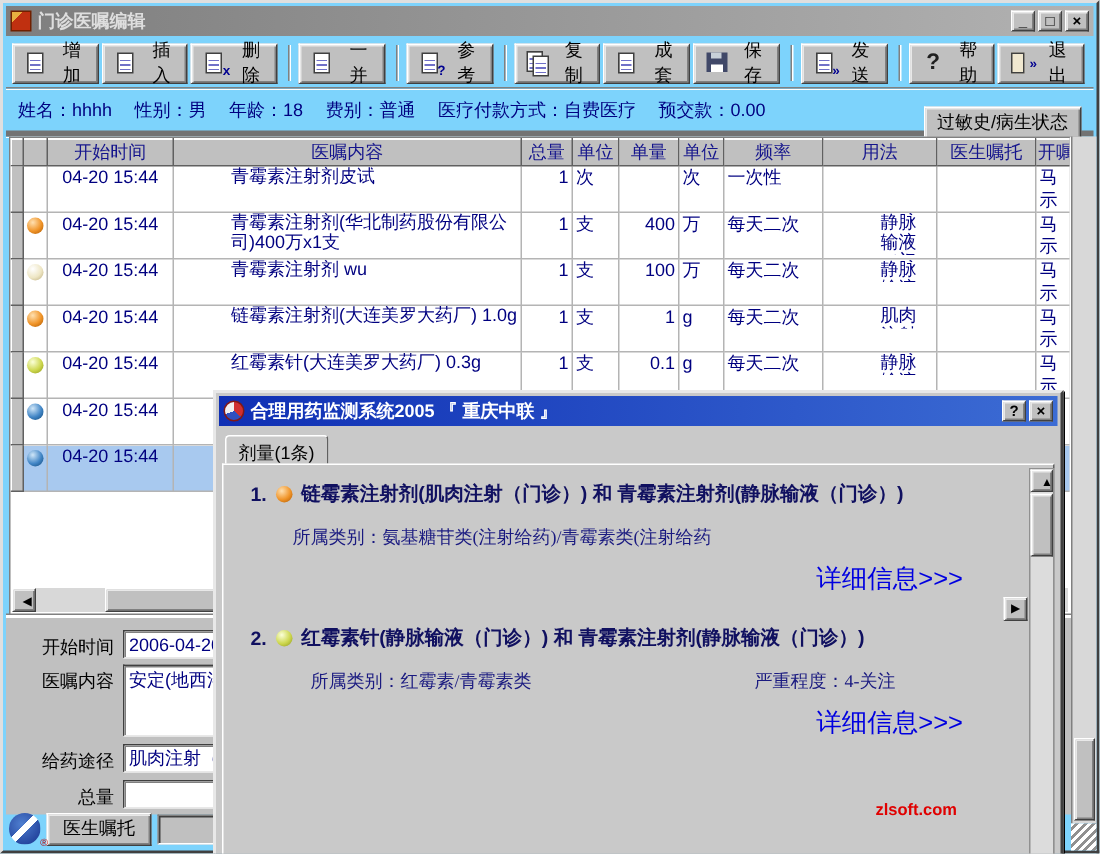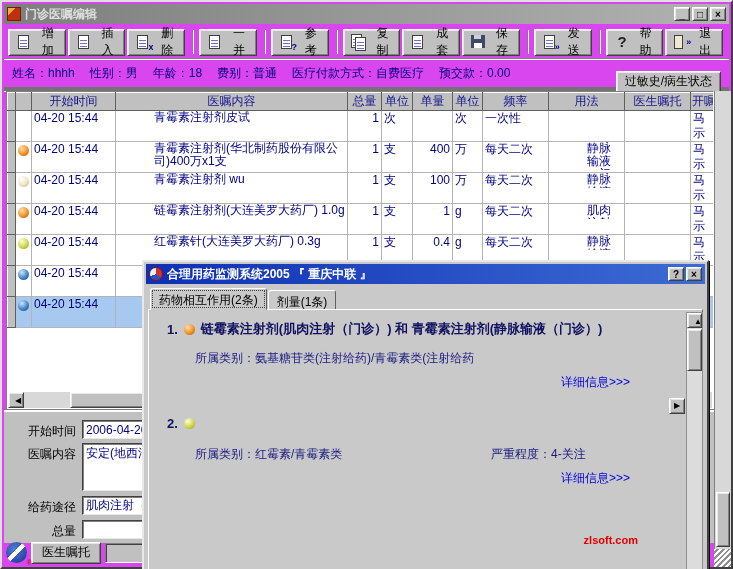--- a/index.html
+++ b/index.html
@@ -7,21 +7,21 @@
        font-family:"Liberation Sans","DejaVu Sans",sans-serif;background:#c0c0c0;}
   *{box-sizing:border-box;}
 
   
   .raised{background:#c0c0c0;border:1px solid;border-color:#ffffff #404040 #404040 #ffffff;
           box-shadow:inset 1px 1px 0 #e8e8e8,inset -1px -1px 0 #808080;}
   .sunken{background:#ffffff;border:1px solid;border-color:#808080 #ffffff #ffffff #808080;
           box-shadow:inset 1px 1px 0 #404040;}
 
   
-  #win{position:absolute;inset:0;background:#d946ef;
+  #win{position:absolute;inset:0;background:#7dd3fc;
        border:2px solid;border-color:#dfdfdf #404040 #404040 #dfdfdf;}
   #titlebar{position:absolute;left:2px;top:2px;right:2px;height:20px;
        background:linear-gradient(90deg,#7e7e7e,#b2b2b2);display:flex;align-items:center;padding:0 3px;}
   #titlebar .ttl{color:#dedede;font-size:12px;font-weight:bold;margin-left:4px;flex:1;
        white-space:nowrap;overflow:hidden;}
   .winico{width:14px;height:14px;background:#c03010;border:1px solid #702000;
        background:linear-gradient(135deg,#e8b040 30%,#c03010 30%);}
   .cbtn{width:16px;height:14px;font-size:10px;line-height:11px;text-align:center;color:#000;
        font-weight:bold;margin-left:2px;padding:0;cursor:default;}
 
@@ -57,21 +57,21 @@
   table{border-collapse:collapse;table-layout:fixed;width:706px;font-size:12px;color:#000080;}
   th{height:17px;background:#c0c0c0;border:1px solid;border-color:#ffffff #606060 #606060 #ffffff;
        font-weight:normal;color:#14148c;overflow:hidden;white-space:nowrap;padding:0 1px;}
   td{border:1px solid #b4b4b4;overflow:hidden;padding:0 2px;vertical-align:top;line-height:15px;}
   td.rowhead{background:#c0c0c0;border-color:#ffffff #606060 #606060 #ffffff;padding:0;}
   tr.tr-s{height:18px;} tr.tr-t{height:30px;}
   tr.selected td{background:#a8c9ef;}
   tr.selected td.rowhead{background:#c0c0c0;}
   td.c-status{text-align:center;padding-top:3px;vertical-align:top;background:#fff;}
   tr.selected td.c-status{background:#a8c9ef;}
-  td.c-time{white-space:nowrap;}
+  td.c-time{text-align:center;white-space:nowrap;}
   td.c-qty,td.c-dose{text-align:right;}
   .cellbox{overflow:hidden;line-height:13px;margin-left:36px;}
   .tr-s .cellbox{height:15px;} .tr-t .cellbox{height:28px;}
   .sphere{width:11px;height:11px;border-radius:50%;display:inline-block;}
   .s-orange{background:radial-gradient(circle at 35% 30%,#ffe0b0,#f09428 55%,#a85400);}
   .s-pale{background:radial-gradient(circle at 35% 30%,#ffffff,#eee6c4 55%,#b8a878);}
   .s-yellow{background:radial-gradient(circle at 35% 30%,#fbffd8,#cdd74e 55%,#8a9418);}
   .s-blue{background:radial-gradient(circle at 35% 30%,#cfe6f8,#4286c6 55%,#0d4576);}
 
   
@@ -117,24 +117,24 @@
   #d-tabs{position:absolute;left:6px;top:26px;right:26px;height:22px;display:flex;align-items:flex-end;}
   .tab{height:20px;padding:3px 8px 0;font-size:12px;color:#000;background:#c9c9c9;
        border:1px solid;border-color:#ffffff #606060 #c9c9c9 #ffffff;border-radius:3px 3px 0 0;margin-right:1px;
        white-space:nowrap;cursor:default;}
   .tab.active{height:22px;outline:1px dotted #404040;outline-offset:-3px;position:relative;z-index:2;}
   #d-page{position:absolute;left:4px;right:4px;top:47px;bottom:4px;background:#c9c9c9;
        border:1px solid;border-color:#ffffff #606060 #606060 #ffffff;overflow:hidden;}
   .it-title{position:absolute;left:18px;right:40px;white-space:nowrap;overflow:hidden;font-size:13px;
        font-weight:bold;color:#101060;display:flex;align-items:center;gap:6px;}
   .it-title .num{font-weight:bold;color:#101060;}
-  .it-cat{position:absolute;left:46px;width:480px;font-size:12px;color:#1a1a80;white-space:nowrap;}
+  .it-cat{position:absolute;left:46px;width:480px;font-size:12px;color:#1a1a80;white-space:nowrap;font-family:Liberation Serif, serif;}
   .it-cat .cat{display:inline-block;width:292px;overflow:hidden;vertical-align:top;}
   .it-cat .sev{position:absolute;left:296px;top:0;}
-  .it-link{position:absolute;right:72px;font-size:12px;color:#0000e0;cursor:default;}
+  .it-link{position:absolute;right:60px;font-size:17px;color:#0000e0;cursor:default;}
   #d-watermark{position:absolute;right:64px;top:224px;font-size:11px;font-weight:bold;color:#e00000;}
   #d-vscroll{position:absolute;right:4px;top:50px;bottom:6px;width:17px;background:#dcdcdc;
        border:1px solid #909090;}
   #d-vscroll .sbtn{position:absolute;left:0;top:0;width:15px;height:15px;font-size:8px;line-height:14px;text-align:center;}
   #d-vscroll .thumb{position:absolute;left:0;top:16px;width:15px;height:42px;}
   #d-right-btn{position:absolute;right:22px;top:136px;width:16px;height:16px;font-size:8px;line-height:14px;
        text-align:center;padding:0;}
 </style>
 </head>
 <body>
@@ -345,21 +345,21 @@
           </tr>
           <tr class="tr-s">
             <td class="rowhead"></td>
             <td class="c-status"><span class="sphere s-yellow"></span></td>
             <td class="c-time">04-20 15:44</td>
             <td class="c-content">
               <div class="cellbox">红霉素针(大连美罗大药厂) 0.3g</div>
             </td>
             <td class="c-qty">1</td>
             <td>支</td>
-            <td class="c-dose">0.4</td>
+            <td class="c-dose">0.1</td>
             <td>g</td>
             <td>每天二次</td>
             <td class="c-usage">
               <div class="cellbox">静脉输液（门诊）</div>
             </td>
             <td></td>
             <td>马示</td>
           </tr>
           <tr class="tr-t">
             <td class="rowhead"></td>
@@ -436,37 +436,37 @@
   </div>
 
   <div id="dialog">
     <div id="d-titlebar">
       <span class="dlgico"></span>
       <span class="ttl">合理用药监测系统2005 『 重庆中联 』</span>
       <button class="cbtn raised">?</button>
       <button class="cbtn raised">×</button>
     </div>
     <div id="d-tabs">
-        <span class="tab active">药物相互作用(2条)</span>
         <span class="tab">剂量(1条)</span>
       </div>
     <div id="d-page">
       <span id="d-watermark">zlsoft.com</span>
     <div class="it-title" style="top: 10px;">
           <span class="num">1.</span>
           <span class="sphere s-orange"></span>
           <span>链霉素注射剂(肌肉注射（门诊）)  和  青霉素注射剂(静脉输液（门诊）)</span>
         </div>
         <div class="it-cat" style="top: 40px;"><span class="cat">所属类别：氨基糖苷类(注射给药)/青霉素类(注射给药</span></div>
         <a class="it-link" style="top: 64px;">详细信息&gt;&gt;&gt;</a>
         <div class="it-title" style="top: 106px;">
           <span class="num">2.</span>
           <span class="sphere s-yellow"></span>
+          <span>红霉素针(静脉输液（门诊）)  和  青霉素注射剂(静脉输液（门诊）)</span>
         </div>
-        <div class="it-cat" style="top: 136px;"><span class="cat">所属类别：红霉素/青霉素类</span><span class="sev">严重程度：4-关注</span></div>
+        <div class="it-cat" style="top: 136px; margin-left: 12px;"><span class="cat">所属类别：红霉素/青霉素类</span><span class="sev">严重程度：4-关注</span></div>
         <a class="it-link" style="top: 160px;">详细信息&gt;&gt;&gt;</a>
       </div>
     <div id="d-vscroll">
       <button class="sbtn raised">▲</button>
       <div class="thumb raised"></div>
     </div>
     <button id="d-right-btn" class="raised">▶</button>
   </div>
 
 </div>

